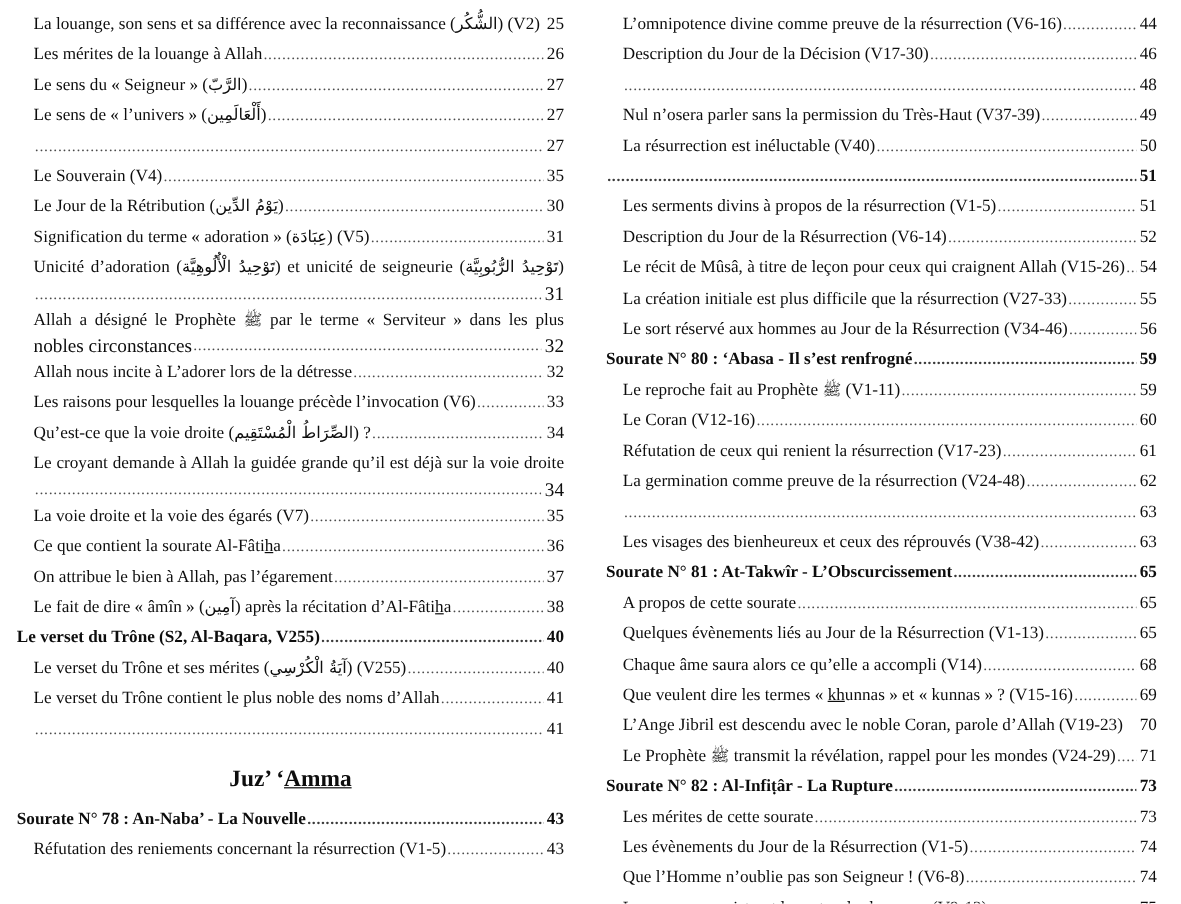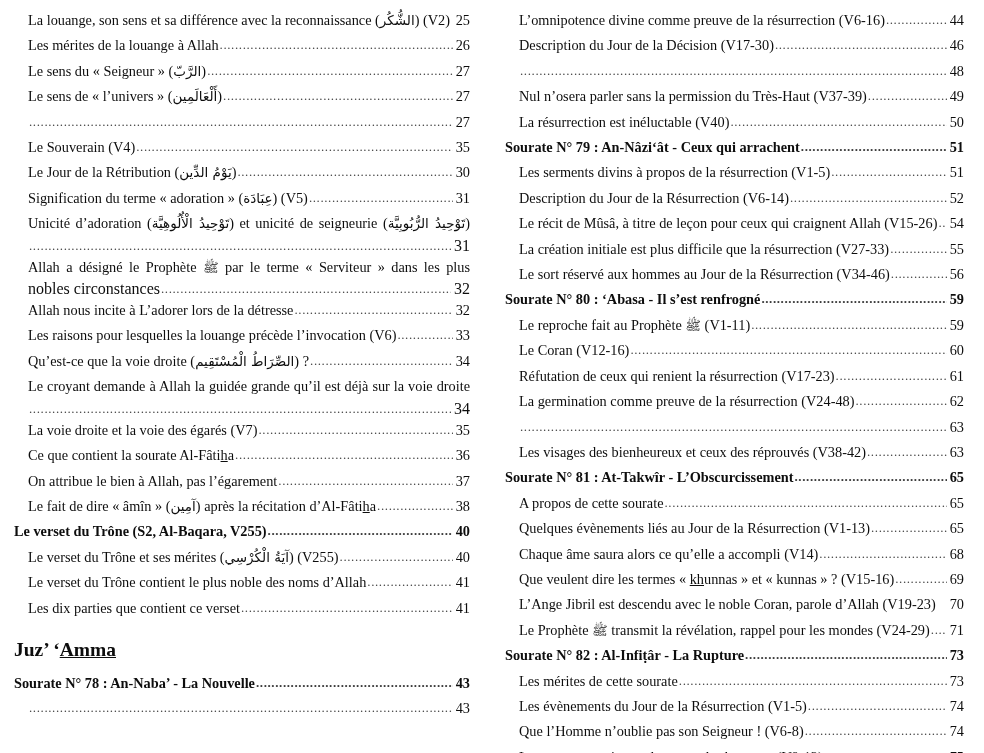--- a/index.html
+++ b/index.html
@@ -86,21 +86,21 @@
     direction: rtl;
     unicode-bidi: isolate;
   }
   .saw {
     font-family: "DejaVu Sans", sans-serif;
     font-size: 13px;
   }
   .ul { text-decoration: underline; text-decoration-thickness: 1px; }
 
   .juz {
-    text-align: left;
+    text-align: center;
     font-weight: bold;
     font-size: 19.5px;
     line-height: 26px;
     margin: 16px 0 8px 0;
   }
   .juz .ul { text-decoration: underline; }
 </style>
 </head>
 <body>
 
@@ -212,33 +212,33 @@
           <span class="label">Le verset du Trône et ses mérites (<span class="ar">آيَةُ الْكُرْسِي</span>) (V255)</span>
           <span class="dots">................................................................................................................................................................</span>
           <span class="pg">40</span>
         </div>
         <div class="row item">
           <span class="label">Le verset du Trône contient le plus noble des noms d’Allah</span>
           <span class="dots">................................................................................................................................................................</span>
           <span class="pg">41</span>
         </div>
         <div class="row item">
-          <span class="label">Les dix parties que contient ce verset</span>
           <span class="dots">................................................................................................................................................................</span>
           <span class="pg">41</span>
         </div>
       </div>
     <div class="juz" id="juz-title"><span>Juz’ ‘</span><span class="ul">Amma</span></div>
     <div id="left-entries-after">
         <div class="row head">
           <span class="label">Sourate N° 78 : An-Naba’ - La Nouvelle</span>
           <span class="dots">................................................................................................................................................................</span>
           <span class="pg">43</span>
         </div>
         <div class="row item">
+          <span class="label">Réfutation des reniements concernant la résurrection (V1-5)</span>
           <span class="dots">................................................................................................................................................................</span>
           <span class="pg">43</span>
         </div>
       </div>
   </div>
   <div class="column col-right">
     <div id="right-entries">
         <div class="row item">
           <span class="label">L’omnipotence divine comme preuve de la résurrection (V6-16)</span>
           <span class="dots">................................................................................................................................................................</span>
@@ -257,21 +257,20 @@
           <span class="label">Nul n’osera parler sans la permission du Très-Haut (V37-39)</span>
           <span class="dots">................................................................................................................................................................</span>
           <span class="pg">49</span>
         </div>
         <div class="row item">
           <span class="label">La résurrection est inéluctable (V40)</span>
           <span class="dots">................................................................................................................................................................</span>
           <span class="pg">50</span>
         </div>
         <div class="row head">
-          <span class="label">Sourate N° 79 : An-Nâzi‘ât - Ceux qui arrachent</span>
           <span class="dots">................................................................................................................................................................</span>
           <span class="pg">51</span>
         </div>
         <div class="row item">
           <span class="label">Les serments divins à propos de la résurrection (V1-5)</span>
           <span class="dots">................................................................................................................................................................</span>
           <span class="pg">51</span>
         </div>
         <div class="row item">
           <span class="label">Description du Jour de la Résurrection (V6-14)</span>

